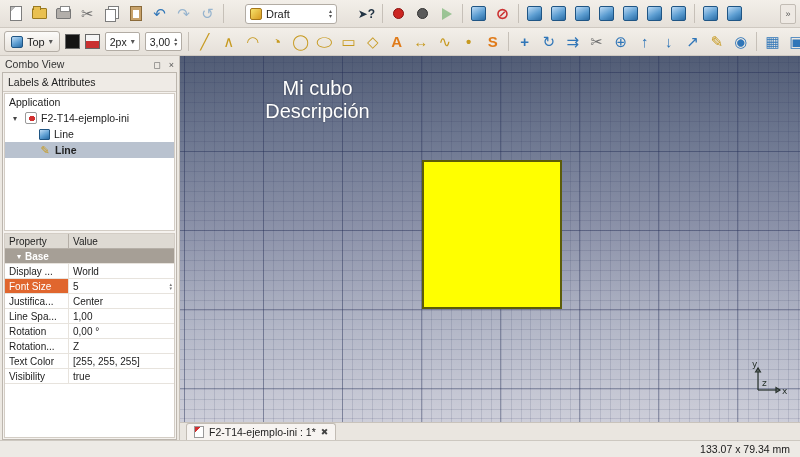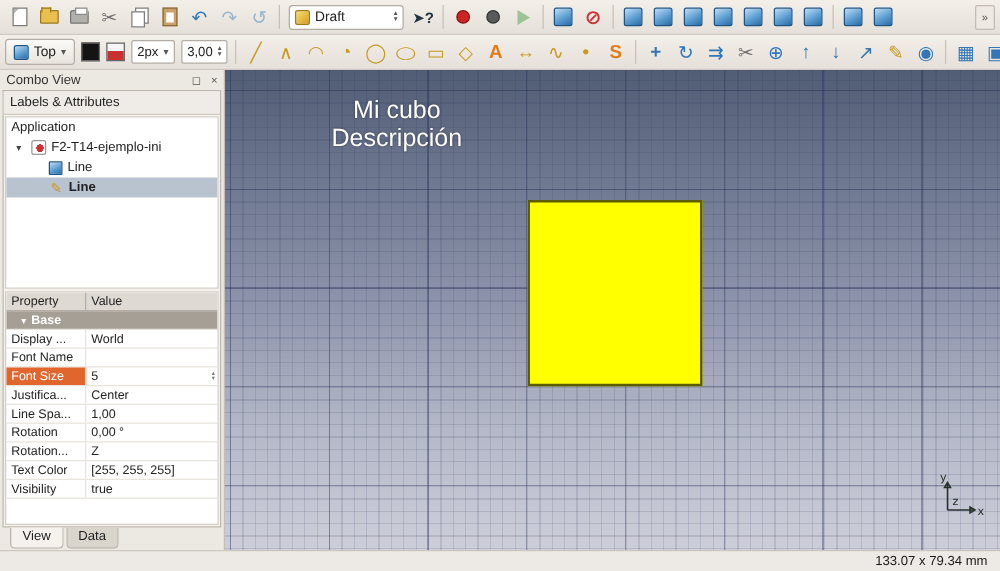--- a/index.html
+++ b/index.html
@@ -33,21 +33,21 @@
   .mi-paste { width:12px; height:15px; background:#c8a26a; border:1px solid #8a6a3a; position:relative; }
   .mi-paste::before { content:""; position:absolute; inset:3px 2px 2px 2px; background:#fff; }
   .dot { width:11px; height:11px; border-radius:50%; }
   .dot.red { background:#cc2622; border:1px solid #8a1210; }
   .dot.dark { background:#5a5a5a; border:1px solid #333; }
   .tri.green { width:0; height:0; border-left:10px solid #3a9a3a; border-top:6px solid transparent; border-bottom:6px solid transparent; }
   .nosign { color:#cc3333; font-size:16px; font-weight:bold; }
   .wb-ico { width:12px; height:12px; background:linear-gradient(135deg,#f7e26b,#d89a20); border:1px solid #a5761a; border-radius:2px; }
 
   .combo { height:20px; min-width:92px; background:#fff; border:1px solid #b2aca4; border-radius:3px;
-           display:flex; align-items:center; gap:4px; padding:0 4px; margin:0 3px; }
+           display:flex; align-items:center; gap:4px; padding:0 4px; margin:0 17px; }
   .combo-text { flex:1; font-size:11px; }
   .updown { font-size:6px; line-height:5px; color:#555; text-align:center; }
   .caret { font-size:8px; color:#555; }
 
   .topbtn { height:21px; display:flex; align-items:center; gap:4px; padding:0 6px; margin-right:2px;
             border:1px solid #b4aea6; border-radius:3px; background:linear-gradient(#fcfbf9,#e8e3dc); font-size:11px; }
   .swatch { width:15px; height:15px; border:1px solid #666; margin:0 2px; flex:0 0 15px; }
   .swatch.black { background:#141414; }
   .swatch.red { background:linear-gradient(180deg,#f5f5f5 45%,#c93030 45%); }
   .mini-select { height:19px; background:#fff; border:1px solid #b2aca4; border-radius:2px;
@@ -289,24 +289,20 @@
           </div>
           <div class="prow pgroup">
             <span class="gcaret">▾</span>
             <span>Base</span>
           </div>
           <div class="prow">
             <div class="pc">Display ...</div>
             <div class="vc">World</div>
           </div>
           <div class="prow">
-            <div class="pc">Font Name</div>
-            <div class="vc"></div>
-          </div>
-          <div class="prow">
             <div class="pc hl">Font Size</div>
             <div class="vc">
               <span>5</span>
               <span class="vspin">▴<br>▾</span>
             </div>
           </div>
           <div class="prow">
             <div class="pc">Justifica...</div>
             <div class="vc">Center</div>
           </div>
@@ -324,24 +320,20 @@
           </div>
           <div class="prow">
             <div class="pc">Text Color</div>
             <div class="vc">[255, 255, 255]</div>
           </div>
           <div class="prow">
             <div class="pc">Visibility</div>
             <div class="vc">true</div>
           </div>
         </div>
-      </div>
-      <div class="vd-tabs">
-        <div class="vd-tab active">View</div>
-        <div class="vd-tab">Data</div>
       </div>
     </div>
 
     <div class="vp-wrap">
       <div class="vp">
         <div class="vp-grid"></div>
         <div class="vp-text">
           <div>Mi cubo</div>
           <div>Descripción</div>
         </div>
@@ -349,19 +341,26 @@
         <svg class="axis" width="40" height="40" viewBox="0 0 40 40">
           <line x1="8" y1="32" x2="30" y2="32"></line>
           <path d="M30 32 l-4 -2.4 v4.8 z" fill="#26302a"></path>
           <line x1="8" y1="32" x2="8" y2="10"></line>
           <path d="M8 10 l-2.4 4 h4.8 z" fill="#26302a"></path>
           <text x="32" y="36">x</text>
           <text x="2" y="9">y</text>
           <text x="12" y="28">z</text>
         </svg>
       </div>
+      <div class="doctabs">
+        <div class="doctab">
+          <span class="dicon"></span>
+          <span>F2-T14-ejemplo-ini : 1*</span>
+          <span class="dclose">✖</span>
+        </div>
+      </div>
     </div>
   </div>
 
   <div class="status">
     <span>133.07 x 79.34 mm</span>
   </div>
 </div>
 
 </body></html>

